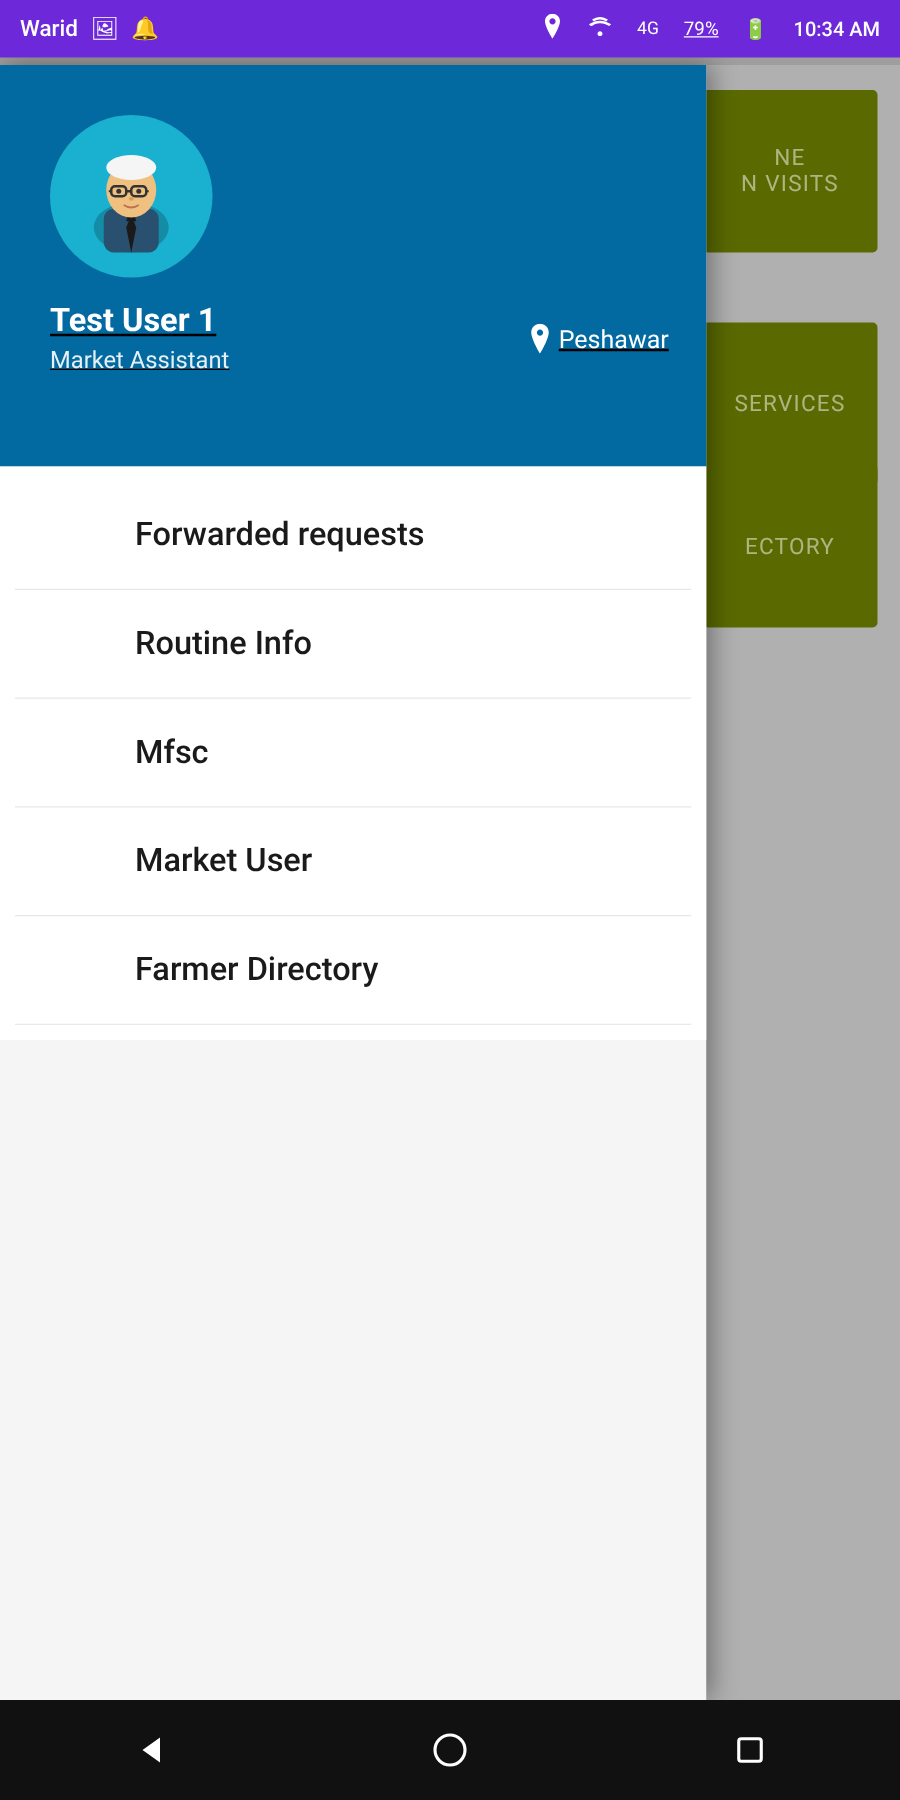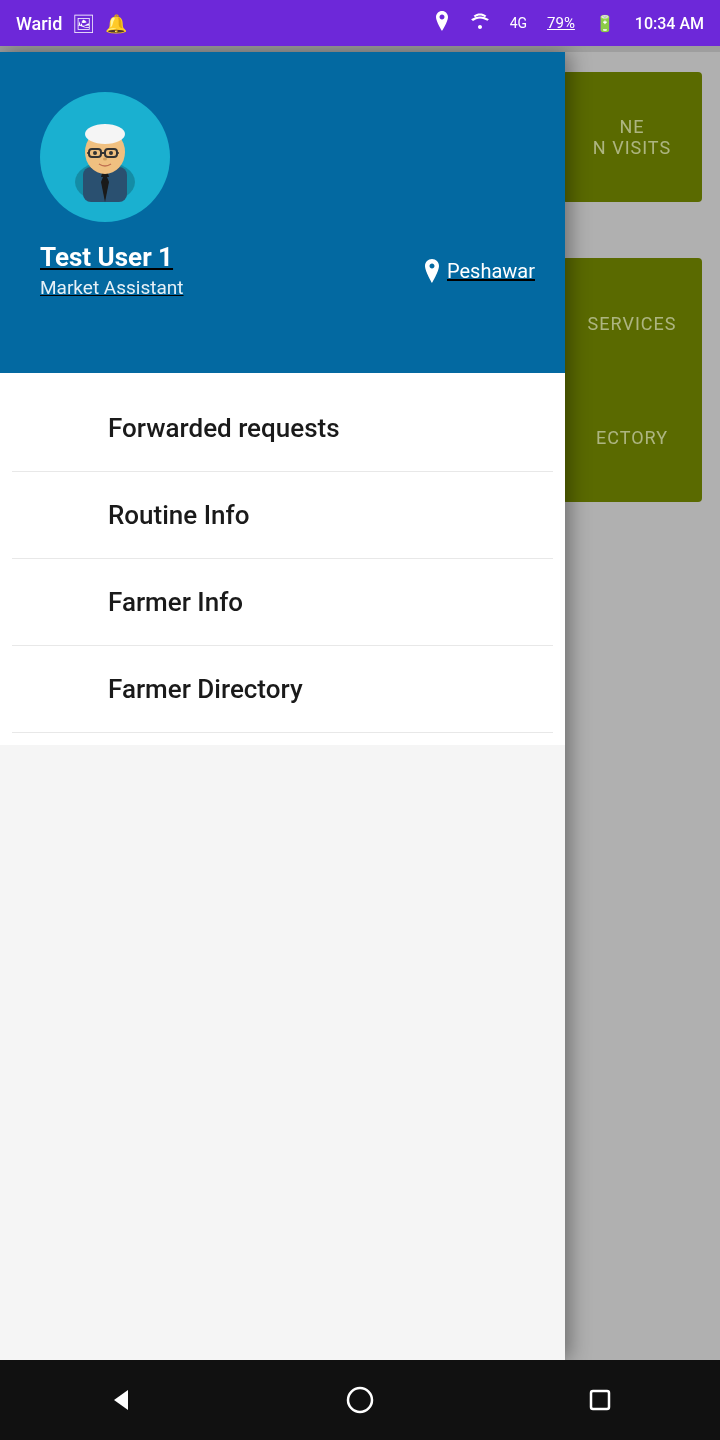--- a/index.html
+++ b/index.html
@@ -298,24 +298,28 @@
     <div class="menu-item">
       <div class="menu-icon"></div>
       <span class="menu-label">Forwarded requests</span>
     </div>
 
     <div class="menu-item">
       <div class="menu-icon"></div>
       <span class="menu-label">Routine Info</span>
     </div>
 
-
-    <div class="menu-item">
-      <div class="menu-icon"></div>
-      <span class="menu-label">Farmer Info</span>
+    <div class="menu-item">
+      <div class="menu-icon"></div>
+      <span class="menu-label">Mfsc</span>
+    </div>
+
+    <div class="menu-item">
+      <div class="menu-icon"></div>
+      <span class="menu-label">Market User</span>
     </div>
 
     <div class="menu-item">
       <div class="menu-icon"></div>
       <span class="menu-label">Farmer Directory</span>
     </div>
 
   </div>
 </div>
 

